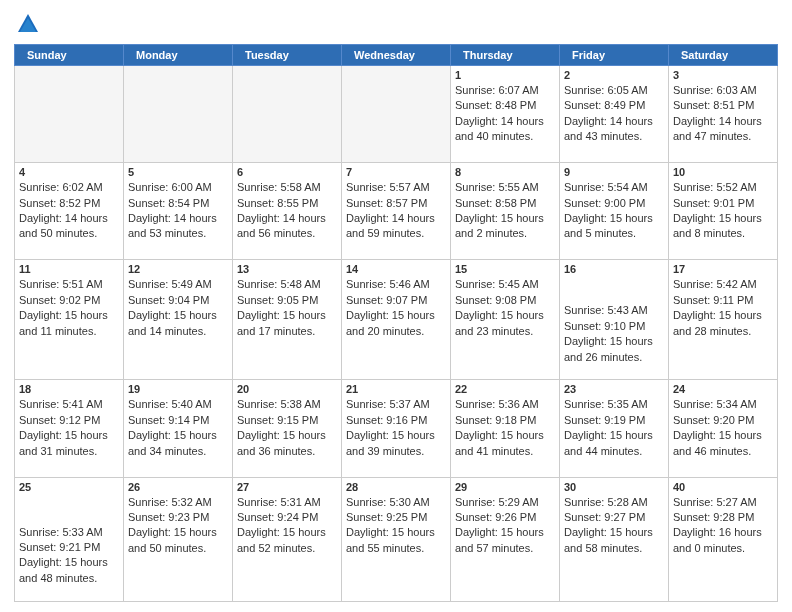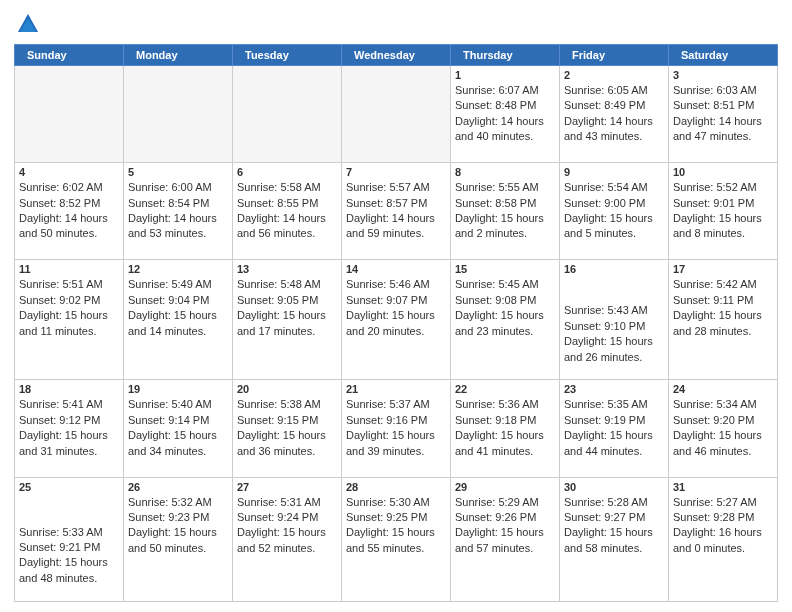--- a/index.html
+++ b/index.html
@@ -351,21 +351,21 @@
 and 57 minutes.</div>
           </td>
           <td>
             <div class="day-num">30</div>
             <div class="day-info" style="white-space: pre-line;">Sunrise: 5:28 AM
 Sunset: 9:27 PM
 Daylight: 15 hours
 and 58 minutes.</div>
           </td>
           <td>
-            <div class="day-num">31</div>
+            <div class="day-num">40</div>
             <div class="day-info" style="white-space: pre-line;">Sunrise: 5:27 AM
 Sunset: 9:28 PM
 Daylight: 16 hours
 and 0 minutes.</div>
           </td>
         </tr>
       </tbody>
   </table>
 </div>
 

